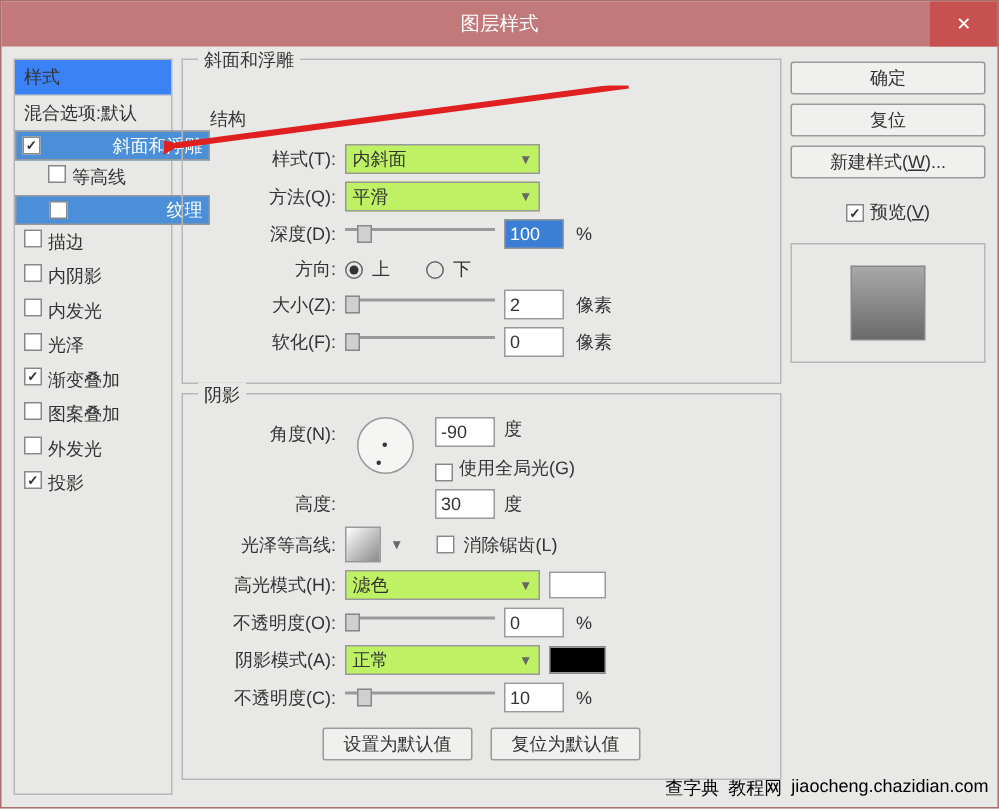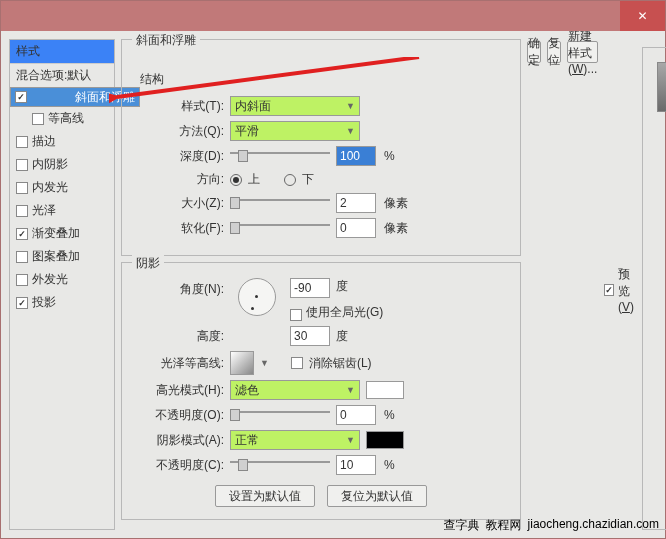--- a/index.html
+++ b/index.html
@@ -4,21 +4,21 @@
 <style>
 *{box-sizing:border-box;margin:0;padding:0;font-family:"Microsoft YaHei",SimSun,sans-serif;font-size:12px;color:#333}
 body{background:#fff}
 .window{width:666px;height:539px;background:#e8e8e6;border:1px solid #a87070;position:relative}
 .titlebar{height:30px;background:#c17979;display:flex;align-items:center;position:relative}
 .title{flex:1;text-align:center;color:#fff;font-size:13px}
 .close-btn{position:absolute;right:0;top:0;width:45px;height:30px;background:#c75050;color:#fff;display:flex;align-items:center;justify-content:center;font-size:12px}
 .content{display:flex;padding:8px;height:calc(100% - 30px);gap:6px}
 .sidebar{width:106px;border:1px solid #b8b8b8}
 .sidebar-hdr{padding:3px 6px;border-bottom:1px solid #ccc;background:#3b82f6}
-.sidebar-item{display:flex;align-items:center;padding:3px 6px;gap:4px}
+.sidebar-item{display:flex;align-items:flex-start;padding:3px 6px;gap:4px}
 .sidebar-item.sel{background:#4a8fd8;color:#fff}
 .sidebar-item.sel span{color:#fff}
 .sidebar-item.sub{padding-left:22px}
 .cb{width:12px;height:12px;border:1px solid #888;background:#fff;display:inline-flex;align-items:center;justify-content:center;font-size:9px}
 .cb.ck::after{content:"✓";color:#333;font-weight:bold}
 .center{flex:1;display:flex;flex-direction:column;gap:6px}
 .grp{border:1px solid #b8b8b8;padding:10px 12px 12px;position:relative}
 .grp-title{position:absolute;top:-8px;left:10px;background:#e8e8e6;padding:0 4px}
 .sub-title{margin:21px 0 8px 6px}
 .row{display:flex;align-items:center;margin:5px 0;gap:6px}
@@ -31,37 +31,38 @@
 .num{width:40px;height:20px;border:1px solid #999;background:#fff;padding:0 3px;display:flex;align-items:center}
 .num.hl{background:#3a7fd5;color:#fff}
 .unit{margin-left:2px}
 .radio{width:12px;height:12px;border:1px solid #666;border-radius:50%;display:inline-flex;align-items:center;justify-content:center}
 .radio.ck::after{content:"";width:6px;height:6px;background:#333;border-radius:50%}
 .angle-ctrl{width:38px;height:38px;border:1px solid #999;border-radius:50%;background:#f5f5f3;position:relative;margin:0 8px}
 .angle-ctrl .dot{width:3px;height:3px;background:#333;border-radius:50%;position:absolute}
 .gloss-sw{width:24px;height:24px;border:1px solid #999;background:linear-gradient(135deg,#fff 0%,#888 100%)}
 .col-sw{width:38px;height:18px;border:1px solid #999;background:#fff}
 .col-sw.blk{background:#000}
-.right{width:130px;display:flex;flex-direction:row;gap:6px;padding-top:2px}
+.right{width:130px;display:flex;flex-direction:column;gap:6px;padding-top:2px}
 .btn{height:22px;border:1px solid #999;background:#f0f0ee;display:flex;align-items:center;justify-content:center;border-radius:2px}
 .preview{margin-top:8px;display:flex;align-items:center;justify-content:center;gap:4px}
 .prev-box{border:1px solid #b8b8b8;padding:14px;margin-top:6px;display:flex;justify-content:center}
 .prev-sw{width:50px;height:50px;background:linear-gradient(#a8a8a8,#6a6a6a);border:1px solid #888}
 .btm-btns{display:flex;gap:12px;justify-content:center;margin-top:10px}
 .btm-btns .btn{width:100px}
 .arrow{position:absolute;top:56px;left:108px;width:320px;height:60px;pointer-events:none;z-index:10}
 .watermark{position:absolute;right:6px;bottom:4px;display:flex;gap:6px;font-size:11px;color:#b0b0b0}
 .watermark span{color:#000000}
 .hotkey{text-decoration:underline}
 </style>
 </head>
 <body>
 
 <div class="window">
   <div class="titlebar">
+    <div class="title">图层样式</div>
     <div class="close-btn">✕</div>
   </div>
 
   <svg class="arrow">
       <defs>
         <marker id="ah" markerWidth="10" markerHeight="8" refX="1" refY="4" orient="auto">
           <polygon points="10 0, 0 4, 10 8" fill="#e02020"></polygon>
         </marker>
       </defs>
       <line x1="310" y1="0" x2="8" y2="40" stroke="#e02020" stroke-width="4" marker-end="url(#ah)"></line>
@@ -73,20 +74,24 @@
       <div class="sidebar-item">
           <span>混合选项:默认</span>
         </div>
       <div class="sidebar-item sel">
           <span class="cb ck"></span>
           <span>斜面和浮雕</span>
         </div>
       <div class="sidebar-item sub">
           <span class="cb"></span>
           <span>等高线</span>
+        </div>
+      <div class="sidebar-item sub sel">
+          <span class="cb"></span>
+          <span>纹理</span>
         </div>
       <div class="sidebar-item">
           <span class="cb"></span>
           <span>描边</span>
         </div>
       <div class="sidebar-item">
           <span class="cb"></span>
           <span>内阴影</span>
         </div>
       <div class="sidebar-item">

